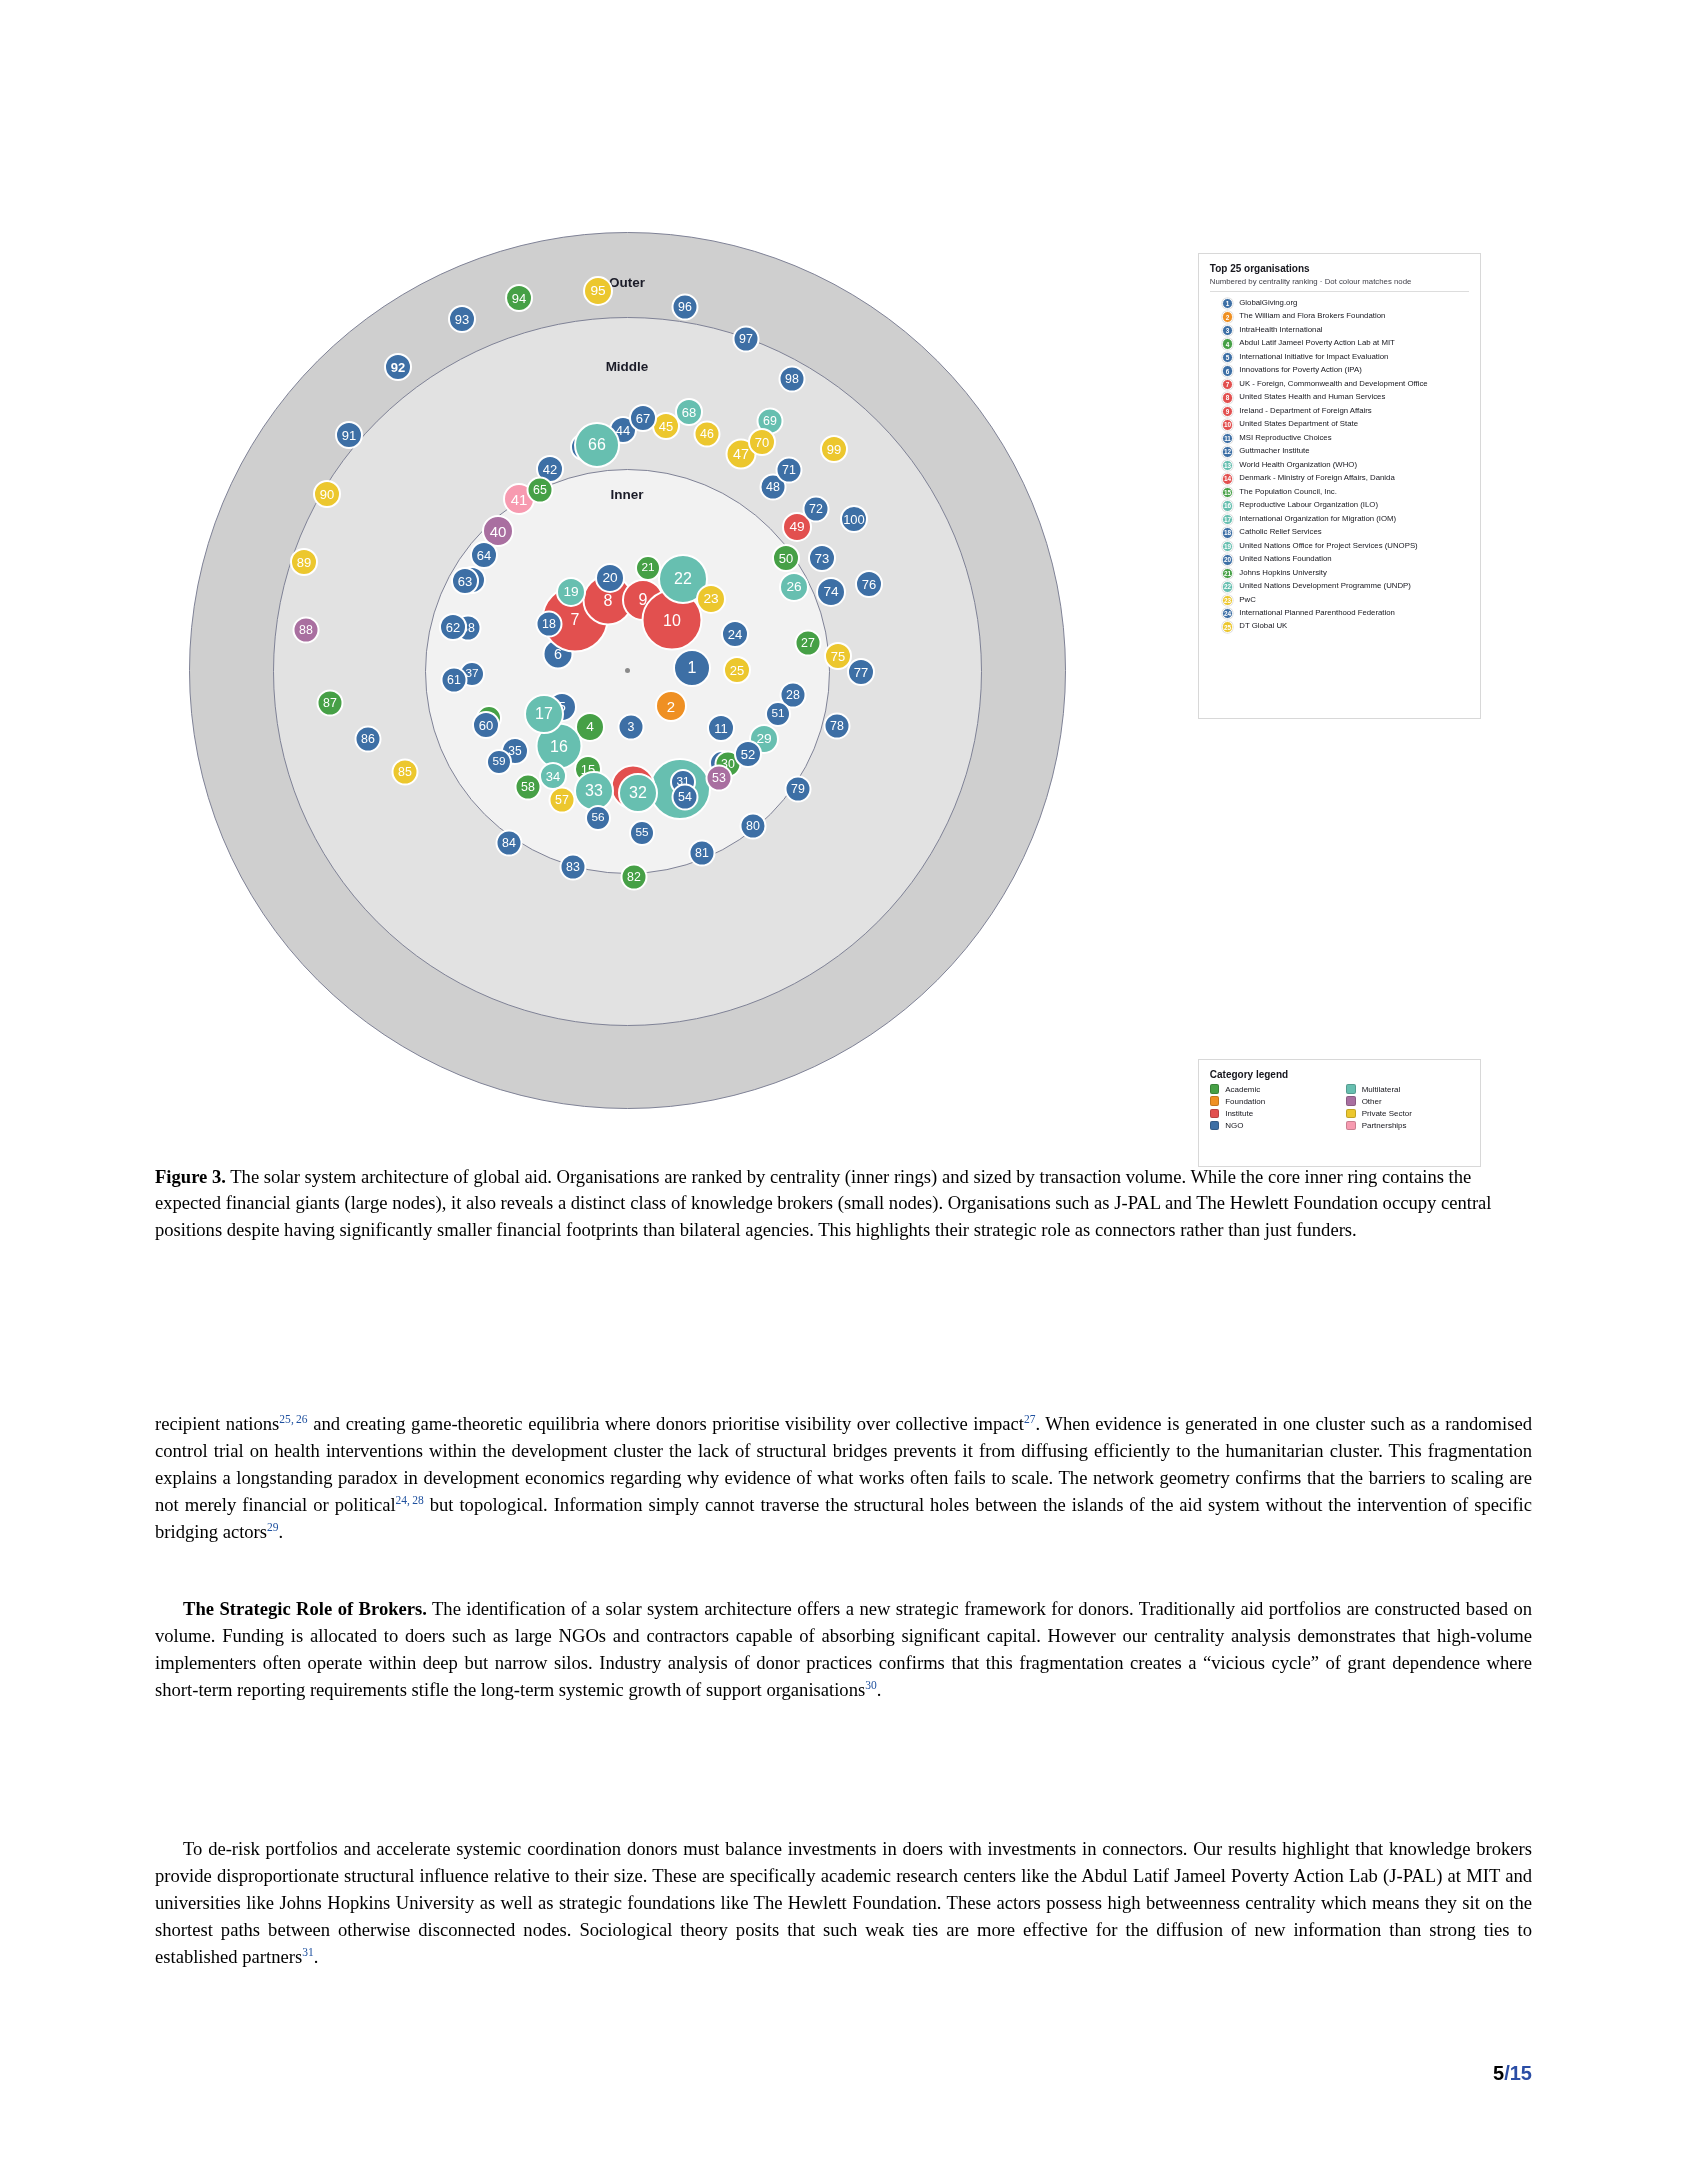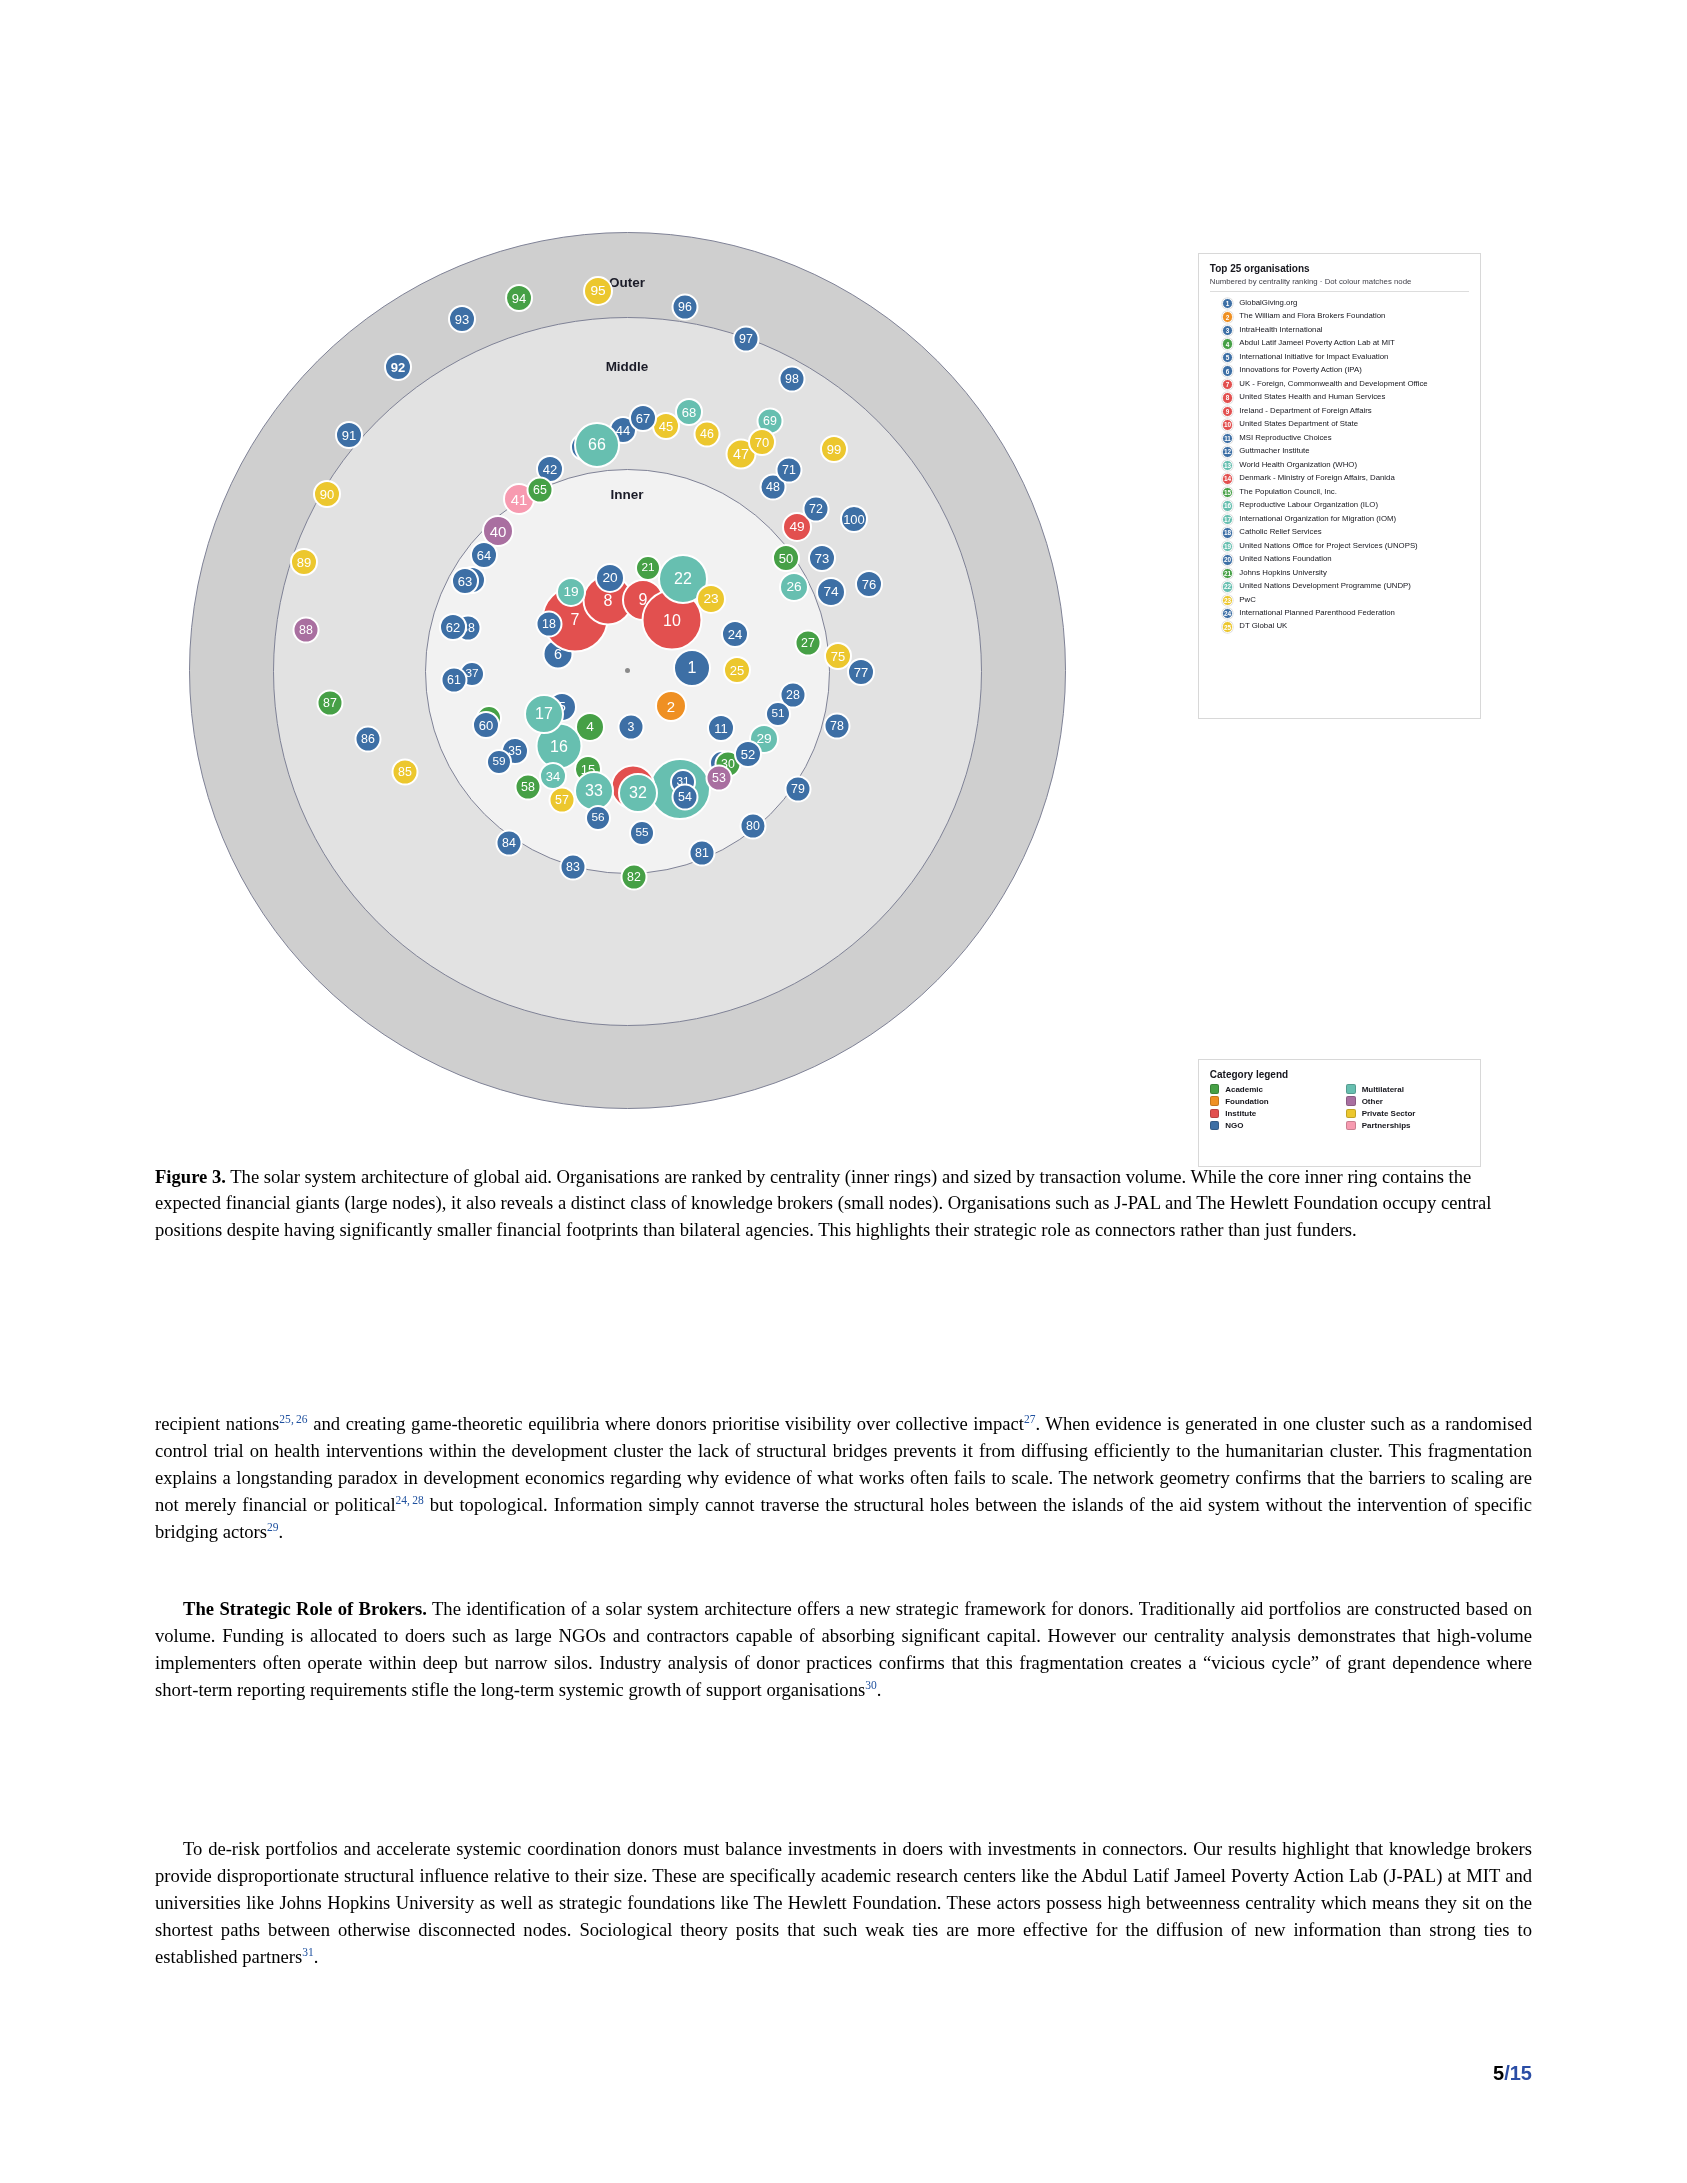--- a/index.html
+++ b/index.html
@@ -38,21 +38,21 @@
   .org-list{margin:0;padding:0;list-style:none;}
   .org-row{display:flex;align-items:flex-start;gap:6px;margin:0 0 1.3px 0;min-height:12px;}
   .org-dot{flex:0 0 auto;width:11.5px;height:11.5px;border-radius:50%;box-sizing:border-box;
            border:1.1px solid #ffffff;box-shadow:0 0 0 0.7px rgba(0,0,0,0.12);
            display:flex;align-items:center;justify-content:center;
            font-family:"Liberation Sans",sans-serif;font-size:6.4px;font-weight:bold;color:#fff;
            margin-left:12px;margin-top:0.7px;}
   .org-name{font-family:"Liberation Sans",sans-serif;font-size:7.8px;color:#16161d;line-height:1.22;padding-top:0.7px;}
 
   .cat-grid{display:grid;grid-template-columns:1fr 1fr;column-gap:13.5px;row-gap:2.7px;margin-top:4px;}
-  .cat-row{display:flex;align-items:center;gap:6px;font-weight:bold;}
+  .cat-row{display:flex;align-items:center;gap:6px;}
   .cat-sw{flex:0 0 auto;width:9.4px;height:9.4px;border-radius:2px;box-sizing:border-box;border:0.7px solid rgba(0,0,0,0.18);}
   .cat-lb{font-family:"Liberation Sans",sans-serif;font-size:8px;color:#16161d;}
 
   
   .caption{position:absolute;left:155px;top:1164px;width:1377px;
            font-family:"Liberation Serif",serif;font-size:18.6px;line-height:1.42;text-align:left;color:#000;}
   .caption b{font-weight:bold;}
 
   .body-text{position:absolute;left:155px;width:1377px;
              font-family:"Liberation Serif",serif;font-size:18.6px;line-height:1.45;text-align:justify;color:#000;}

